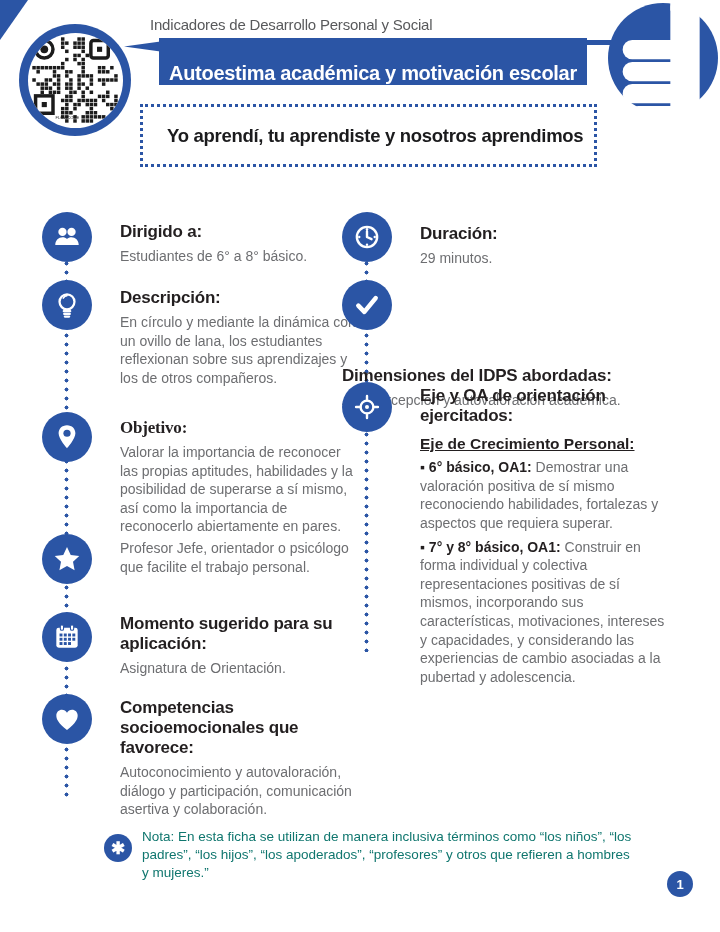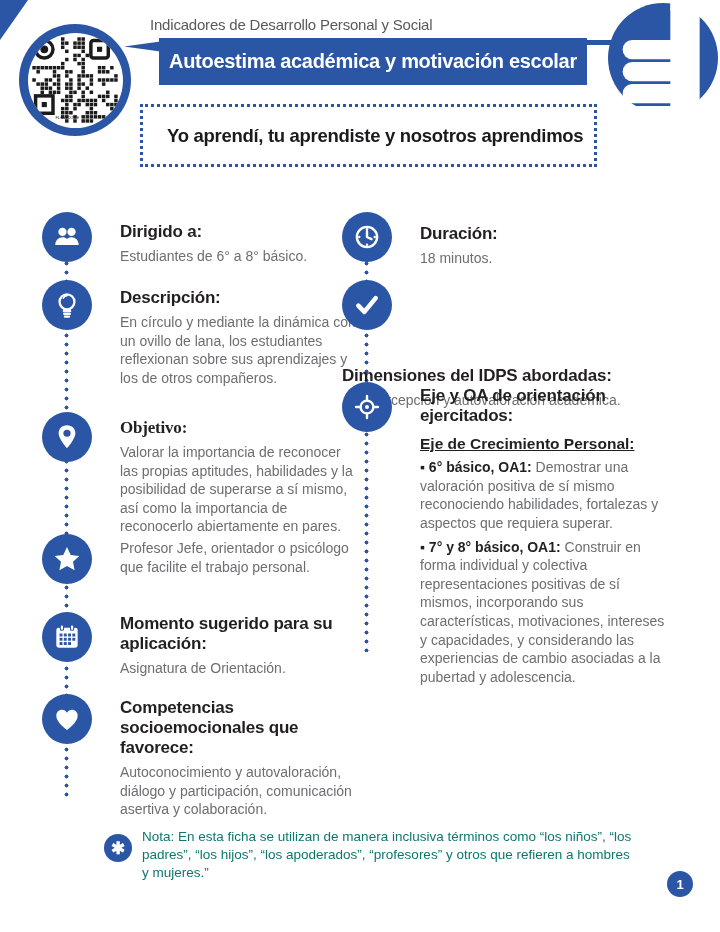--- a/index.html
+++ b/index.html
@@ -14,21 +14,21 @@
   .qr-circle{position:absolute;left:19px;top:24px;width:112px;height:112px;border-radius:50%;
     background:#2b55a5;display:flex;align-items:center;justify-content:center;}
   .qr-disc{width:95px;height:95px;border-radius:50%;background:#fff;overflow:hidden;
     display:flex;align-items:center;justify-content:center;}
   .qr-disc svg{width:86px;height:86px;}
 
   
   .kicker{position:absolute;left:150px;top:16px;width:450px;text-align:left;
     font-size:15px;color:#58595b;letter-spacing:-0.2px;}
   .banner{position:absolute;left:159px;top:38px;width:428px;height:47px;background:#2b55a5;
-    display:flex;align-items:center;justify-content:center;}
+    display:flex;align-items:flex-end;justify-content:center;}
   .banner h1{margin:0;font-size:20px;font-weight:bold;color:#ffffff;letter-spacing:-0.3px;}
   .conn-left{position:absolute;left:124px;top:41px;width:40px;height:11px;background:#2b55a5;
     clip-path:polygon(0 50%,100% 0,100% 100%);}
   .conn-right{position:absolute;left:582px;top:40px;width:30px;height:5px;background:#2b55a5;}
 
   
   .thumb-circle{position:absolute;left:608px;top:3px;width:110px;height:110px;border-radius:50%;
     background:#2b55a5;display:flex;align-items:center;justify-content:center;}
 
   
@@ -363,21 +363,21 @@
         <g fill="#ffffff" stroke="none">
           <circle cx="12" cy="6.2" r="0.9"></circle>
             <circle cx="17.8" cy="12" r="0.9"></circle>
           <circle cx="12" cy="17.8" r="0.9"></circle>
             <circle cx="6.2" cy="12" r="0.9"></circle>
         </g>
       </svg>
     </div>
     <div class="content">
       <h3 style="margin-top:12px;">Duración:</h3>
-      <p>18 minutos.</p>
+      <p>29 minutos.</p>
     </div>
   </div>
 
   <div class="section" style="left:342px;top:280px;width:330px;flex-direction:column;">
     <div class="icon-circle">
       <svg viewBox="0 0 24 24" fill="none" stroke="#ffffff" stroke-width="3.4" stroke-linecap="round" stroke-linejoin="round">
         <path d="M5.5,12.5 L10,17.2 L18.5,6.8"></path>
       </svg>
     </div>
     <div class="content">

